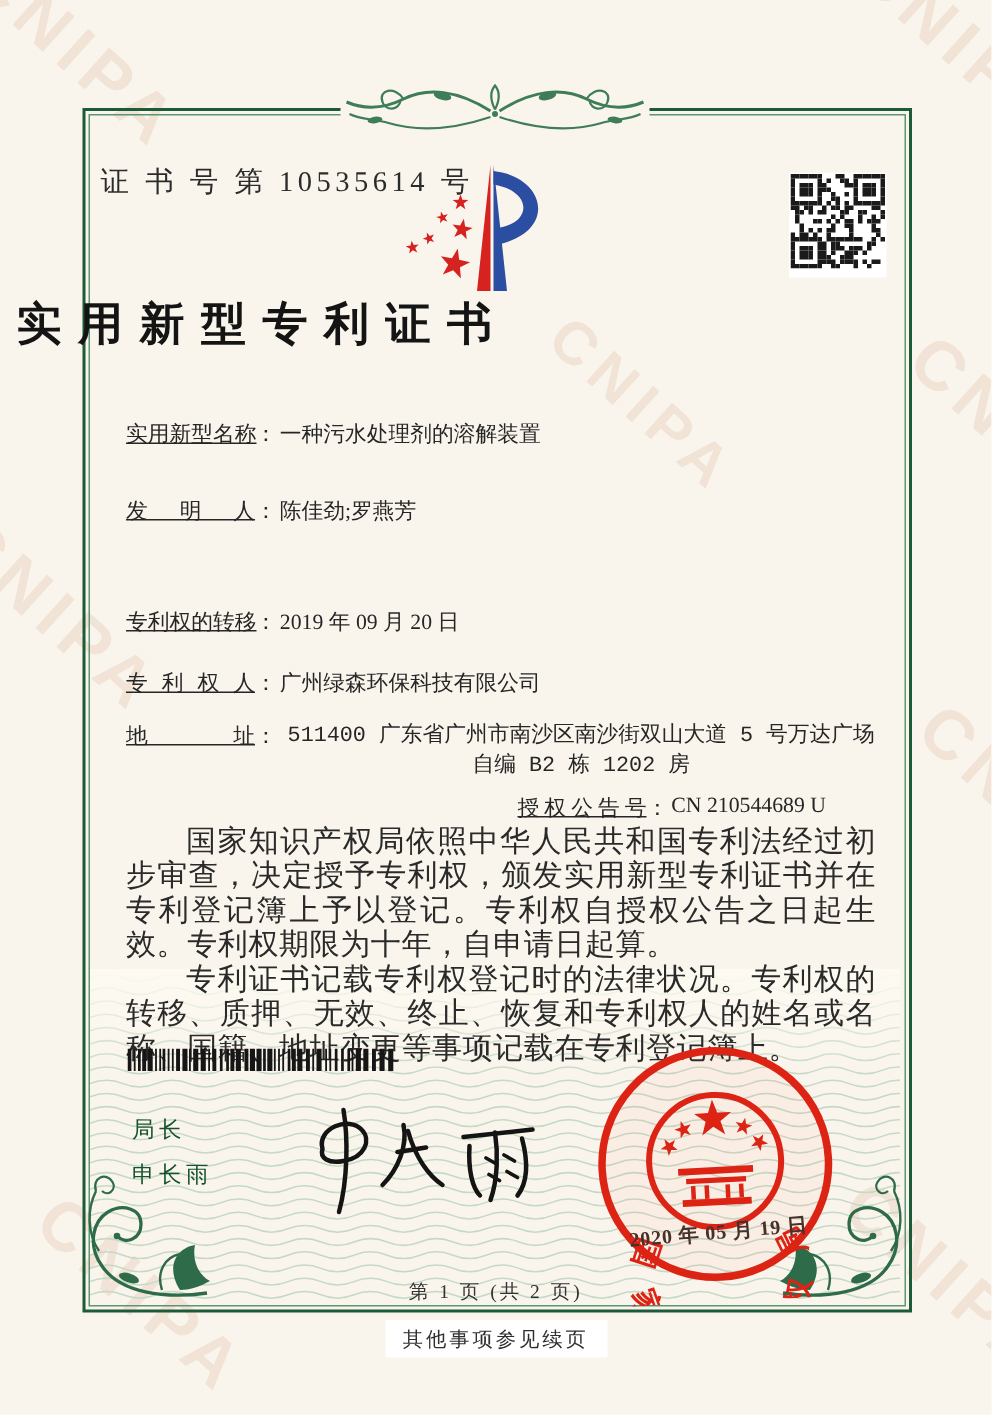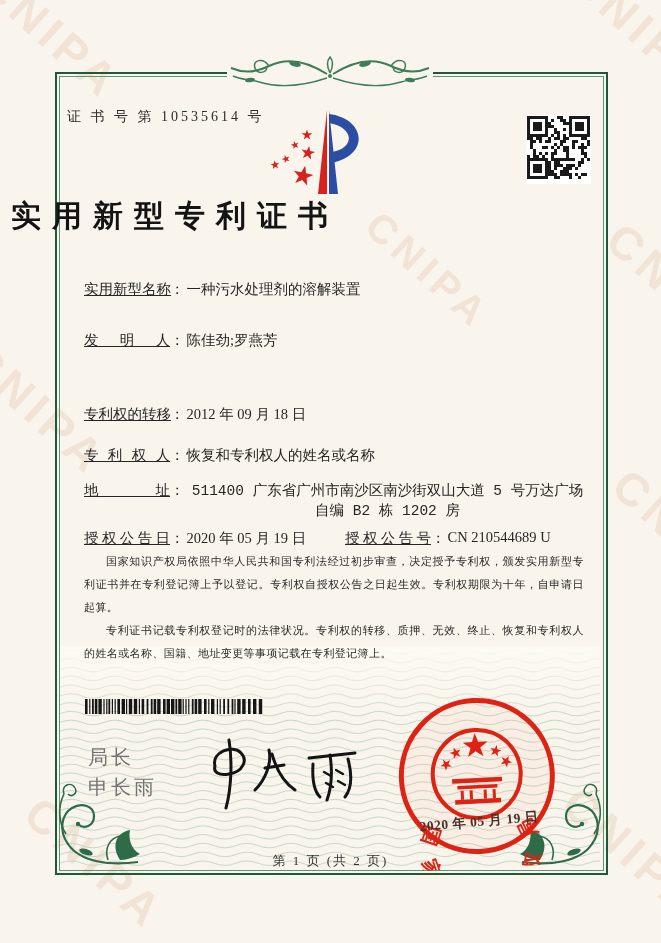--- a/index.html
+++ b/index.html
@@ -5,36 +5,36 @@
   html,body{margin:0;padding:0;}
   #page{position:relative;width:661px;height:943px;background:#faf5ec;overflow:hidden;
         font-family:"Liberation Serif",serif;color:#262626;}
   .wm{position:absolute;font-family:"Liberation Sans",sans-serif;font-weight:bold;
       font-size:46px;letter-spacing:6px;color:rgba(203,156,124,0.20);
       transform:rotate(42deg);white-space:nowrap;pointer-events:none;}
   .frame{position:absolute;left:55px;top:72px;width:549px;height:799px;
          border:2.5px solid #1c5a38;}
   .frame-inner{position:absolute;left:2px;top:2px;right:2px;bottom:2px;border:1px solid #5d9476;}
   .abs{position:absolute;}
-  .cert-no{left:67px;top:108px;font-size:14px;letter-spacing:3px;color:#2b2b2b;text-align:center;}
+  .cert-no{left:67px;top:108px;font-size:19px;letter-spacing:3px;color:#2b2b2b;text-align:center;}
   .title{left:0;top:196px;width:661px;text-align:left;font-size:30px;font-weight:bold;
          letter-spacing:11px;padding-left:11px;box-sizing:border-box;color:#141414;}
   .row{left:84px;font-size:14.5px;white-space:nowrap;}
   .flabel{display:inline-block;width:86px;text-align:justify;text-align-last:justify;vertical-align:top;text-decoration:underline;}
   .colon{vertical-align:top;}
   .fvalue{display:inline-block;vertical-align:top;margin-left:2px;text-align:center;}
   .fvalue.wrap{white-space:normal;width:402px;line-height:20px;font-family:Liberation Mono, monospace;}
-  .paras{left:84px;top:550px;width:500px;font-size:11px;line-height:23px;
+  .paras{left:84px;top:550px;width:500px;font-size:20px;line-height:23px;
          text-align:justify;letter-spacing:0.4px;color:#2a2a2a;}
   .paras p{margin:0;text-indent:2em;}
   .waves-box{left:60px;top:646px;width:540px;height:222px;overflow:hidden;}
   .waves-fade{position:absolute;left:0;top:0;width:100%;height:70px;
               background:linear-gradient(#fdfaf1,rgba(253,250,241,0));}
-  .sig-label{left:88px;font-family:"Liberation Sans",sans-serif;font-size:20px;
-             letter-spacing:3px;color:#737373;}
+  .sig-label{left:88px;font-family:"Liberation Sans",sans-serif;font-size:15px;
+             letter-spacing:3px;color:#14532d;}
   .page-num{left:0;top:852px;width:661px;text-align:center;font-size:13px;letter-spacing:2px;color:#333;}
   .note{left:0;top:884px;width:661px;text-align:center;}
   .note span{background:#ffffff;padding:5px 12px;font-size:13.5px;letter-spacing:2px;color:#2e2e2e;}
   .seal-wrap{left:388px;top:690px;width:178px;height:178px;transform:rotate(-3deg);}
 </style>
 </head>
 <body>
 
 <svg width="0" height="0" style="position:absolute">
   <defs>
@@ -391,30 +391,27 @@
 
   <div class="abs title">实用新型专利证书</div>
 
   <div class="abs row" style="top:280px">
     <span class="flabel">实用新型名称</span><span class="colon">：</span><span class="fvalue">一种污水处理剂的溶解装置</span>
   </div>
   <div class="abs row" style="top:331px">
     <span class="flabel">发明人</span><span class="colon">：</span><span class="fvalue">陈佳劲;罗燕芳</span>
   </div>
   <div class="abs row" style="top:405px">
-    <span class="flabel">专利权的转移</span><span class="colon">：</span><span class="fvalue">2012 年 09 月 18 日</span>
+    <span class="flabel">专利权的转移</span><span class="colon">：</span><span class="fvalue">2019 年 09 月 20 日</span>
   </div>
   <div class="abs row" style="top:446px">
-    <span class="flabel">专利权人</span><span class="colon">：</span><span class="fvalue">恢复和专利权人的姓名或名称</span>
+    <span class="flabel">专利权人</span><span class="colon">：</span><span class="fvalue">广州绿森环保科技有限公司</span>
   </div>
   <div class="abs row" style="top:481px">
     <span class="flabel">地址</span><span class="colon">：</span><span class="fvalue wrap">511400 广东省广州市南沙区南沙街双山大道 5 号万达广场自编 B2 栋 1202 房</span>
-  </div>
-  <div class="abs row" style="top:529px">
-    <span class="flabel">授权公告日</span><span class="colon">：</span><span class="fvalue">2020 年 05 月 19 日</span>
   </div>
   <div class="abs row" style="left:345px;top:529px">
     <span class="flabel">授权公告号</span><span class="colon">：</span><span class="fvalue">CN 210544689 U</span>
   </div>
 
   <div class="abs paras">
     <p>国家知识产权局依照中华人民共和国专利法经过初步审查，决定授予专利权，颁发实用新型专利证书并在专利登记簿上予以登记。专利权自授权公告之日起生效。专利权期限为十年，自申请日起算。</p>
     <p>专利证书记载专利权登记时的法律状况。专利权的转移、质押、无效、终止、恢复和专利权人的姓名或名称、国籍、地址变更等事项记载在专利登记簿上。</p>
   </div>
 
@@ -511,14 +508,17 @@
         <rect x="95" y="100" width="3" height="9"></rect>
         <rect x="104" y="100" width="3" height="9"></rect>
         <rect x="66" y="109" width="46" height="4.5"></rect>
       </g>
       <text x="89" y="136" text-anchor="middle" font-size="13.5" font-weight="bold" fill="#46312b" letter-spacing="0.5" transform="rotate(-2 89 136)">2020 年 05 月 19 日</text>
     </svg>
   </div>
 
   <div class="abs page-num">第 1 页 (共 2 页)</div>
 
+  <div class="abs note">
+    <span>其他事项参见续页</span>
+  </div>
 
 </div>
 
 </body></html>

